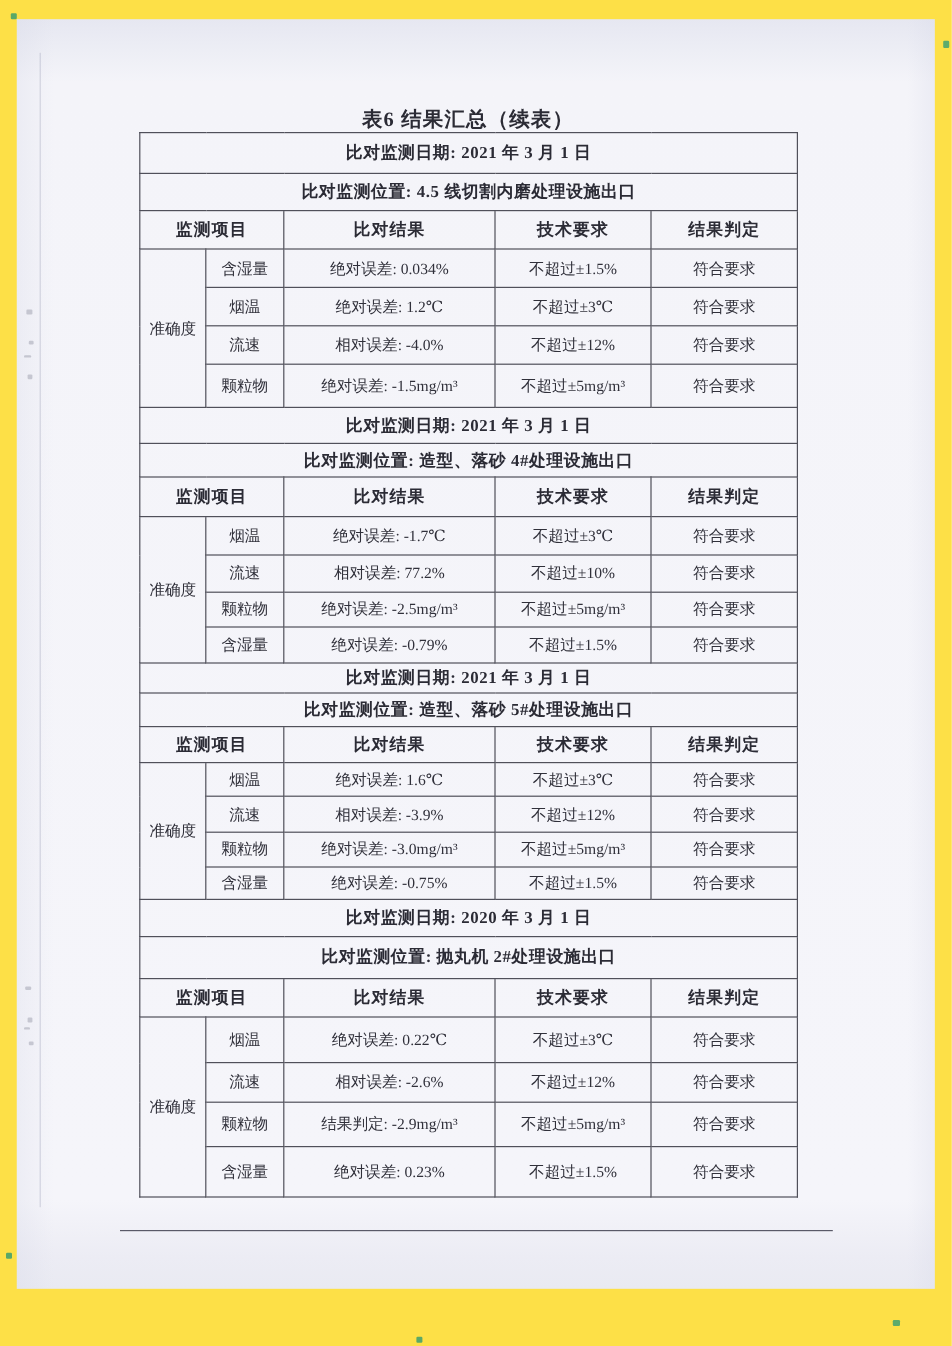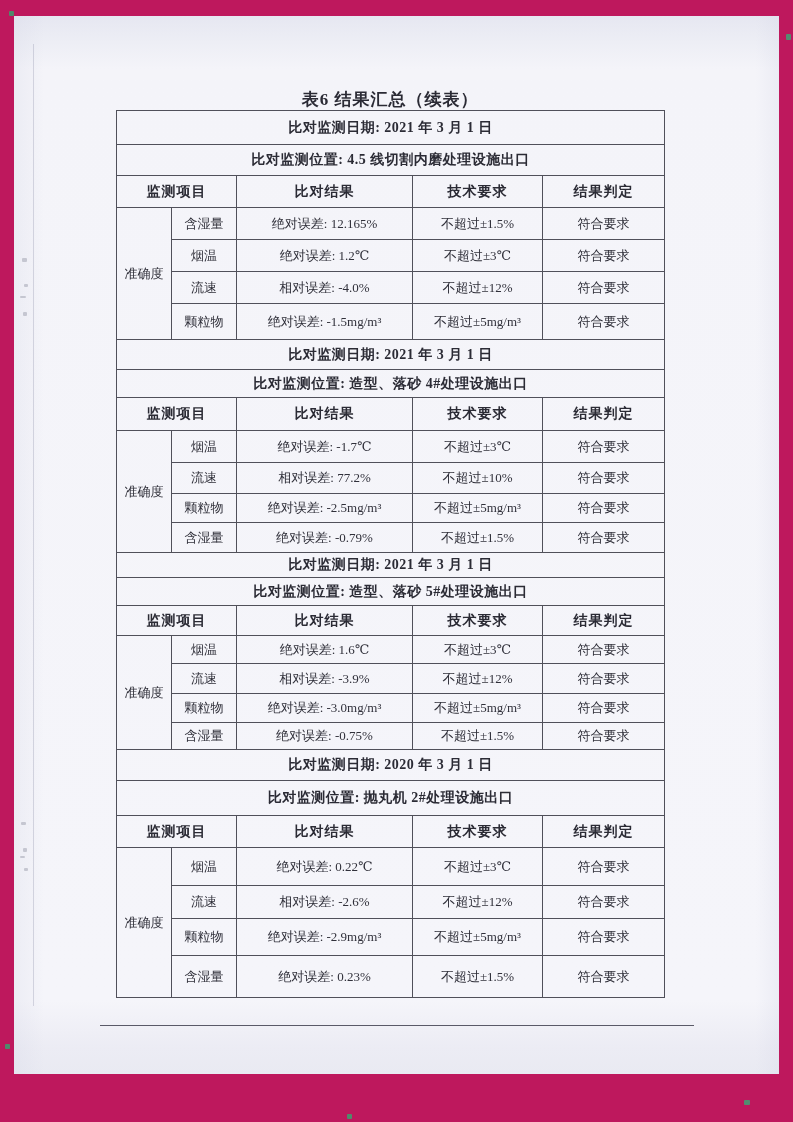--- a/index.html
+++ b/index.html
@@ -3,21 +3,21 @@
 <meta charset="utf-8">
 <style>
   html,body{margin:0;padding:0;}
   body{
     width:793px;height:1122px;
     background:#ffffff;
     font-family:"Liberation Serif","DejaVu Serif",serif;
     color:#2e2e38;
     -webkit-font-smoothing:antialiased;
   }
-  .page{position:relative;width:793px;height:1122px;overflow:hidden;background:#be185d;}
+  .page{position:relative;width:793px;height:1122px;overflow:hidden;background:#fde047;}
   .paper{
     position:absolute;left:14px;top:16px;width:765px;height:1058px;
     background:
       linear-gradient(90deg, rgba(210,212,228,0.25) 0%, rgba(244,244,250,0) 4%, rgba(244,244,250,0) 97%, rgba(214,216,232,0.3) 100%),
       linear-gradient(180deg,#e6e7f1 0%,#edeef5 2.5%,#f4f4f9 5%,#f5f5fa 93%,#ececf4 97.5%,#e9eaf2 100%);
   }
   .scan-line{
     position:absolute;left:19px;top:28px;width:1px;height:962px;
     background:rgba(150,152,175,0.35);
   }
@@ -87,21 +87,21 @@
         </tr>
         <tr class="head" style="height:32px">
           <td colspan="2">监测项目</td>
           <td>比对结果</td>
           <td>技术要求</td>
           <td>结果判定</td>
         </tr>
         <tr style="height:32px">
           <td rowspan="4">准确度</td>
           <td>含湿量</td>
-          <td>绝对误差: 12.165%</td>
+          <td>绝对误差: 0.034%</td>
           <td>不超过±1.5%</td>
           <td>符合要求</td>
         </tr>
         <tr style="height:32px">
           <td>烟温</td>
           <td>绝对误差: 1.2℃</td>
           <td>不超过±3℃</td>
           <td>符合要求</td>
         </tr>
         <tr style="height:32px">
@@ -219,21 +219,21 @@
           <td>符合要求</td>
         </tr>
         <tr style="height:33px">
           <td>流速</td>
           <td>相对误差: -2.6%</td>
           <td>不超过±12%</td>
           <td>符合要求</td>
         </tr>
         <tr style="height:37px">
           <td>颗粒物</td>
-          <td>绝对误差: -2.9mg/m³</td>
+          <td>结果判定: -2.9mg/m³</td>
           <td>不超过±5mg/m³</td>
           <td>符合要求</td>
         </tr>
         <tr style="height:42px">
           <td>含湿量</td>
           <td>绝对误差: 0.23%</td>
           <td>不超过±1.5%</td>
           <td>符合要求</td>
         </tr>
       </tbody>

